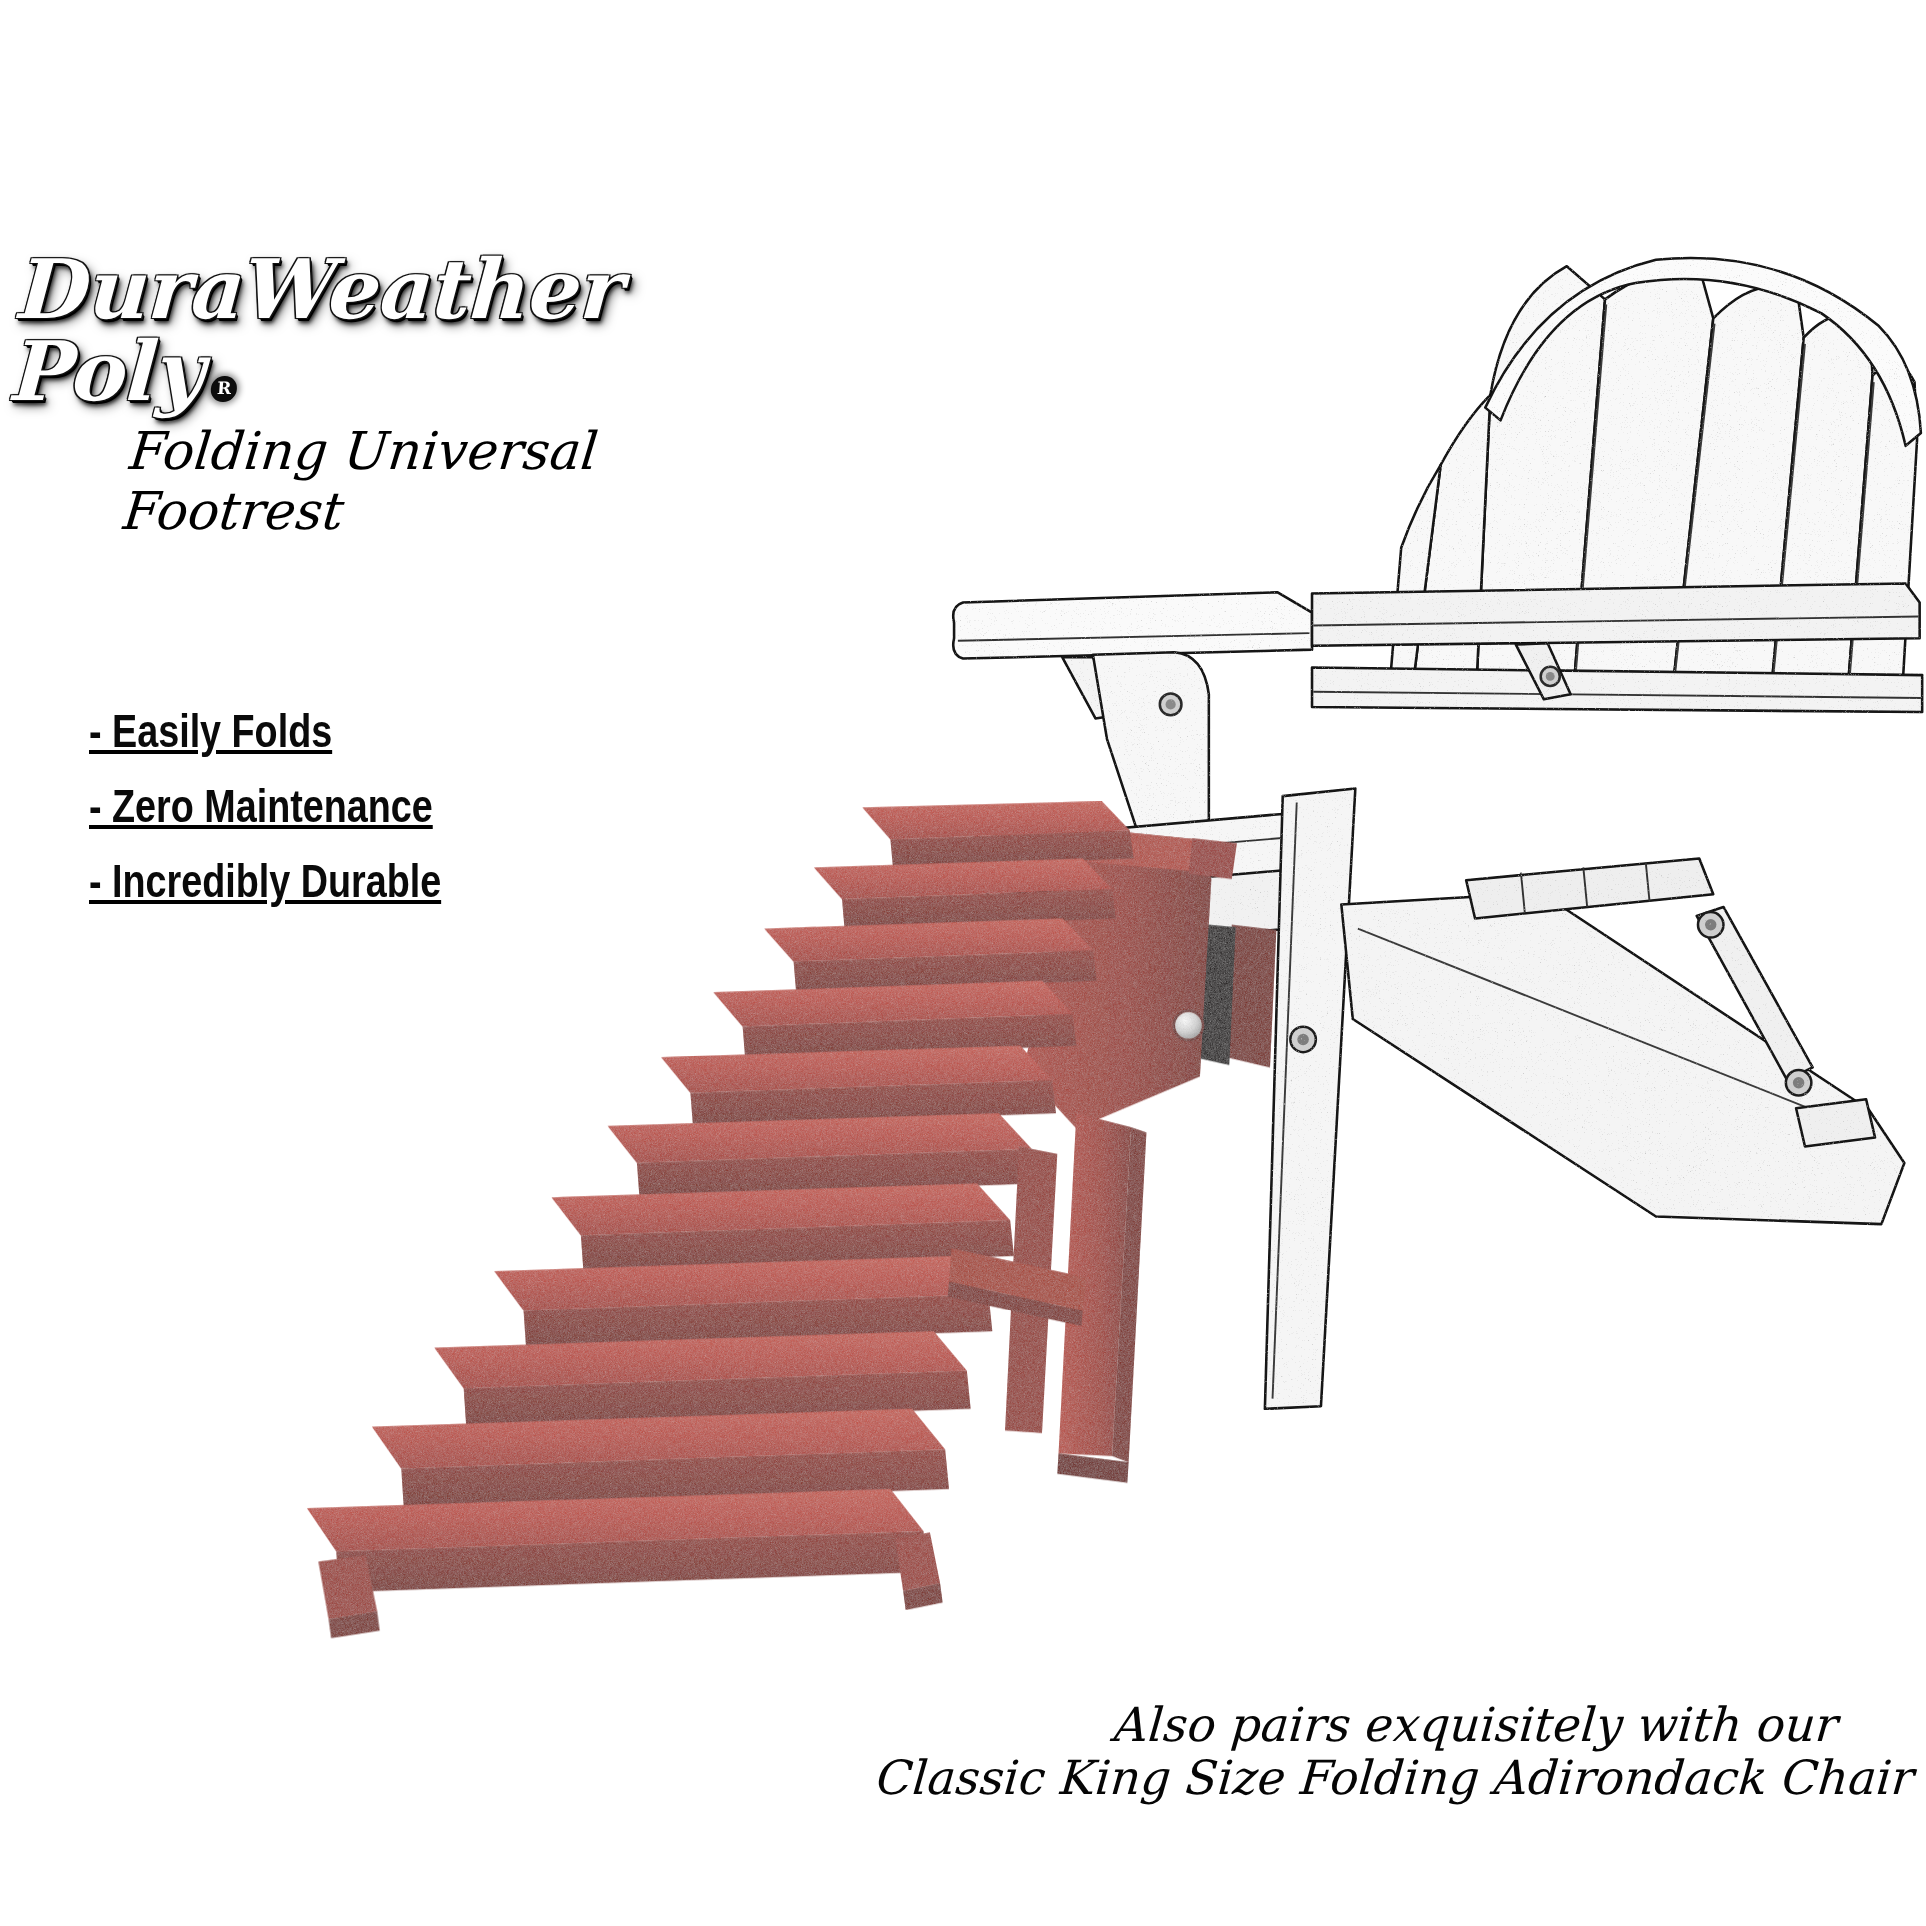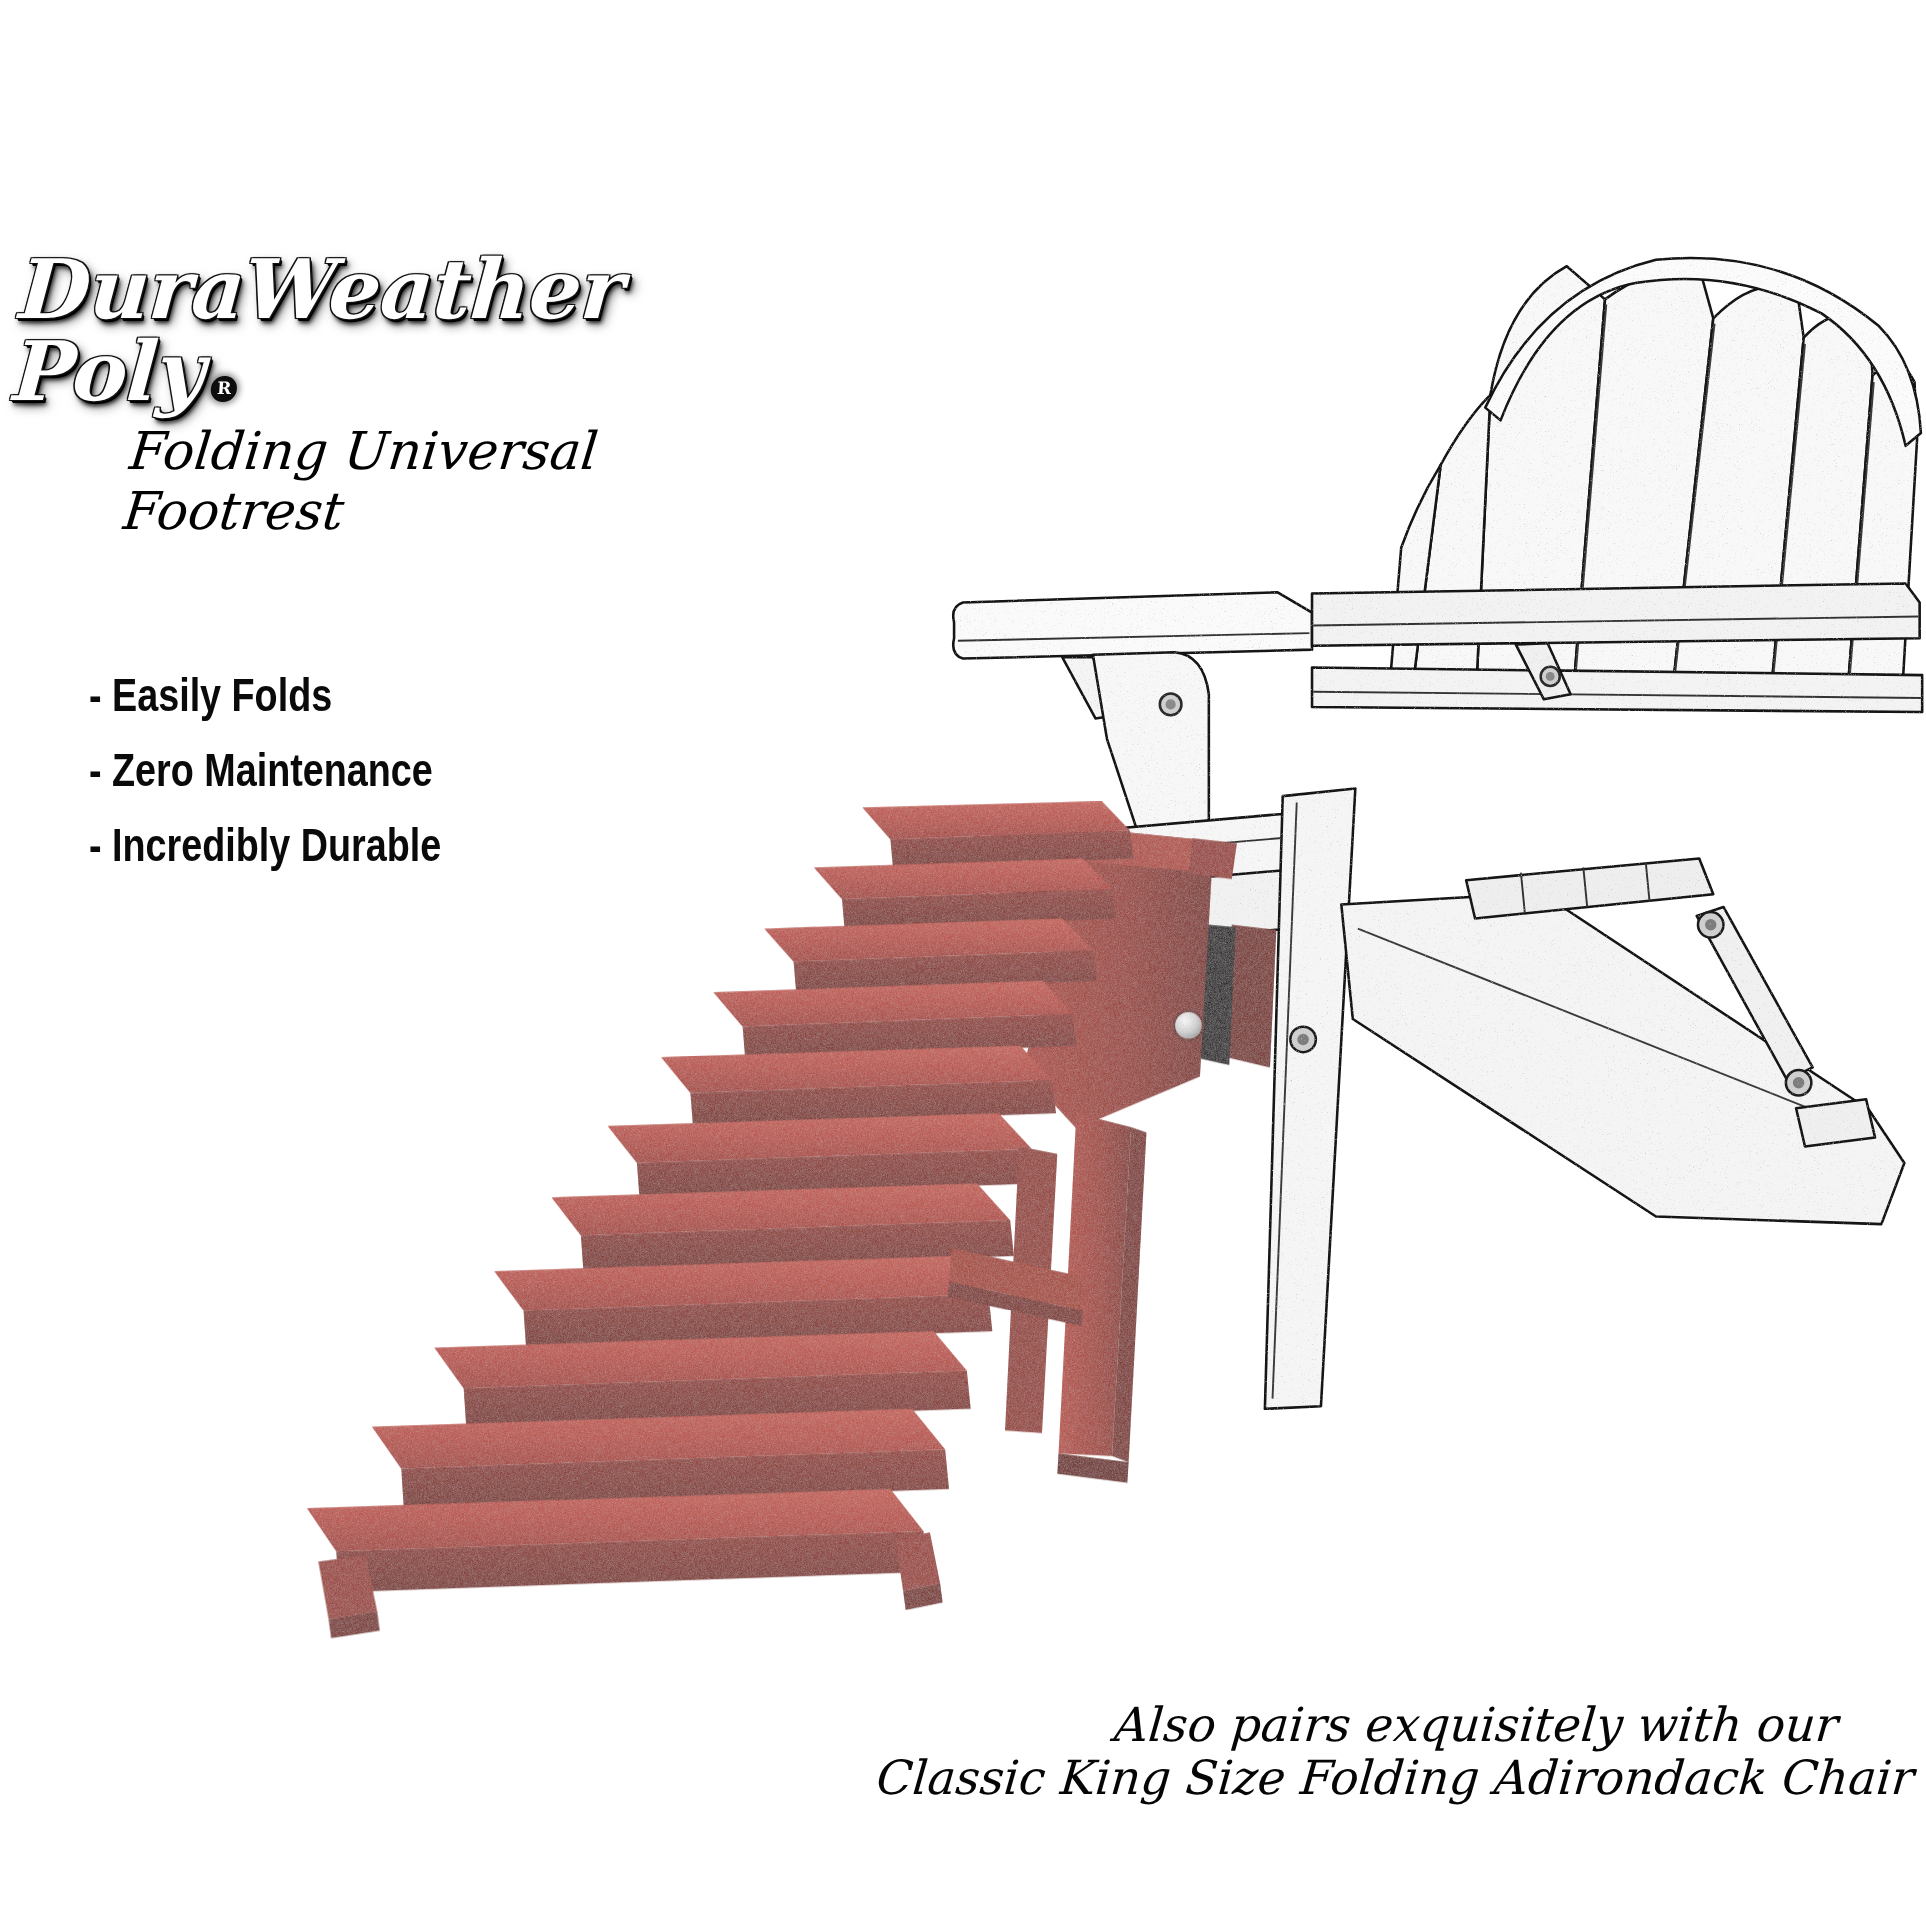--- a/index.html
+++ b/index.html
@@ -56,21 +56,21 @@
     font-size:52px;
     color:#000000;
     margin-left:127px;
     margin-top:9px;
     letter-spacing:0px;
     transform:skewX(-6deg);
     display:inline-block;
   }
 
   
-  #features{position:absolute;left:89px;top:672px;}
+  #features{position:absolute;left:89px;top:708px;text-decoration:underline;}
   .feature{
     font-family:"Liberation Sans", sans-serif;
     font-weight:700;
     font-size:46px;
     line-height:1.0;
     color:#0a0a0a;
     margin-bottom:29px;
     white-space:nowrap;
     transform:scaleX(.82);
     transform-origin:left center;

